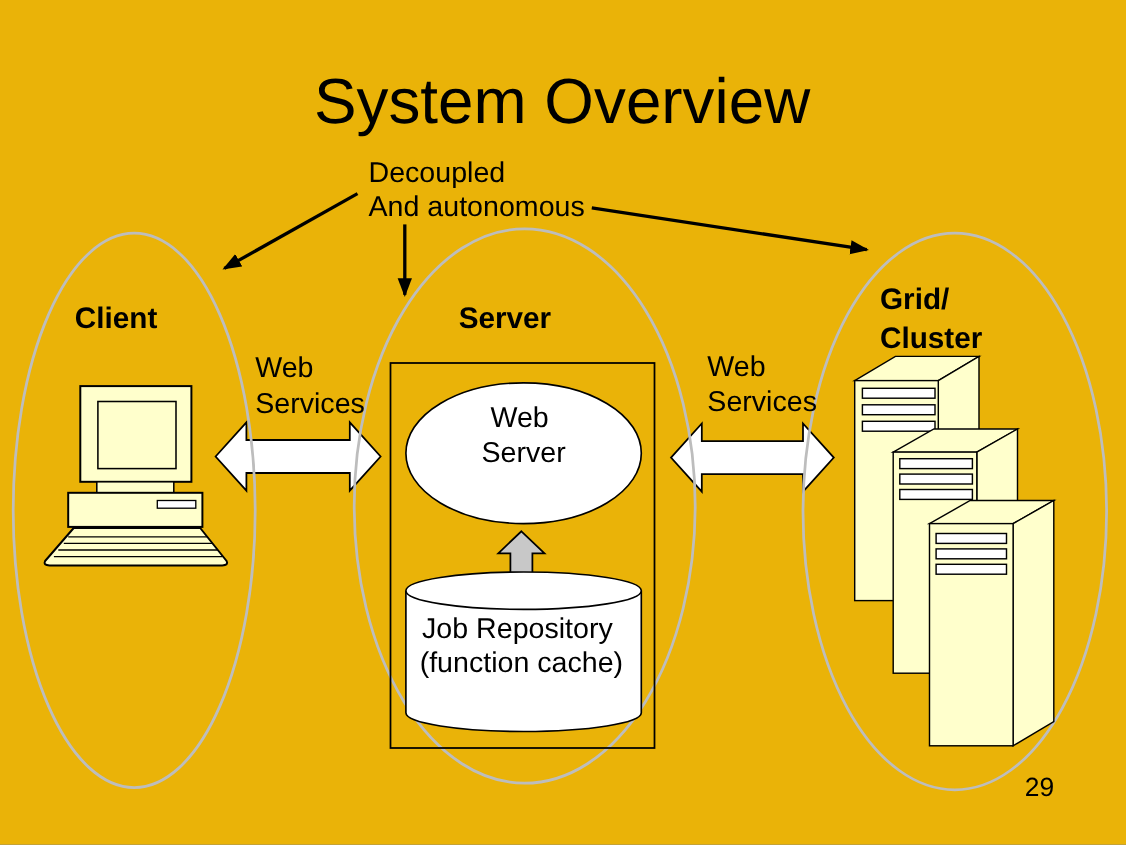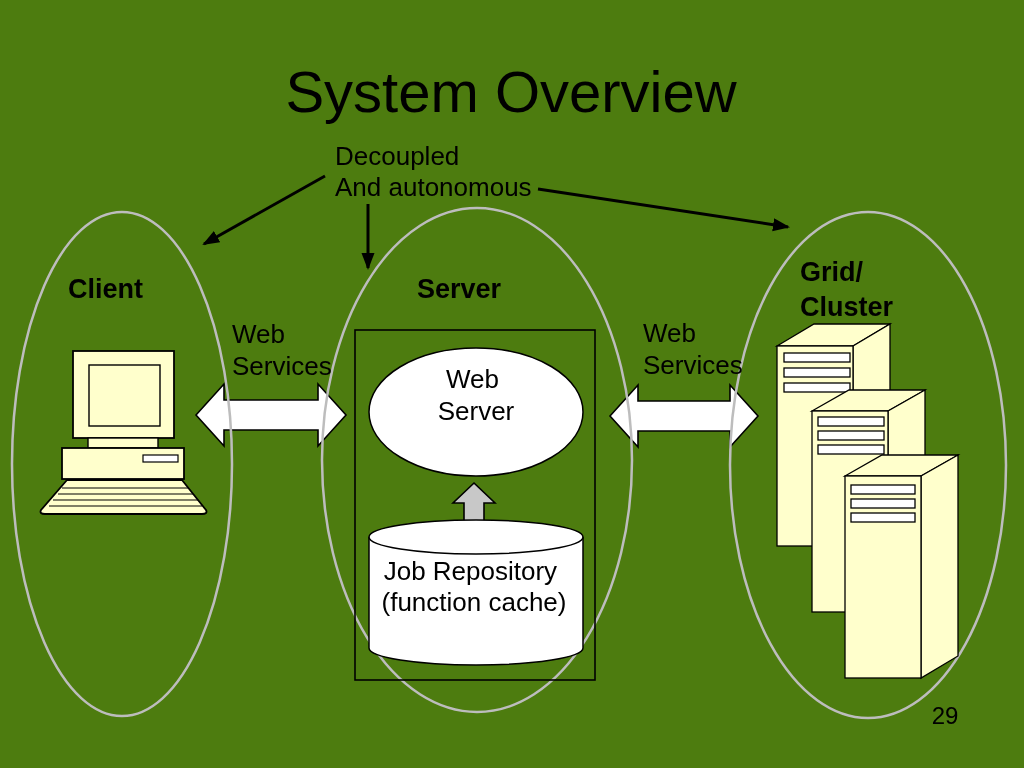--- a/index.html
+++ b/index.html
@@ -1,16 +1,16 @@
 <!DOCTYPE html>
 <html><head>
 <meta charset="utf-8">
 <style>
   html,body{margin:0;padding:0;background:#888;}
-  .slide{position:relative;width:1024px;height:768px;background:#4d7c0f;overflow:hidden;margin:0 auto;}
+  .slide{position:relative;width:1024px;height:768px;background:#eab308;overflow:hidden;margin:0 auto;}
   svg{display:block;}
   text, tspan{font-family:"Liberation Sans","DejaVu Sans",sans-serif;fill:#000000;}
   .title-text{font-size:58px;}
   .label-bold{font-size:27px;font-weight:bold;}
   .body-text{font-size:26px;}
   .page-num{font-size:24px;}
 </style>
 </head>
 <body>
 

